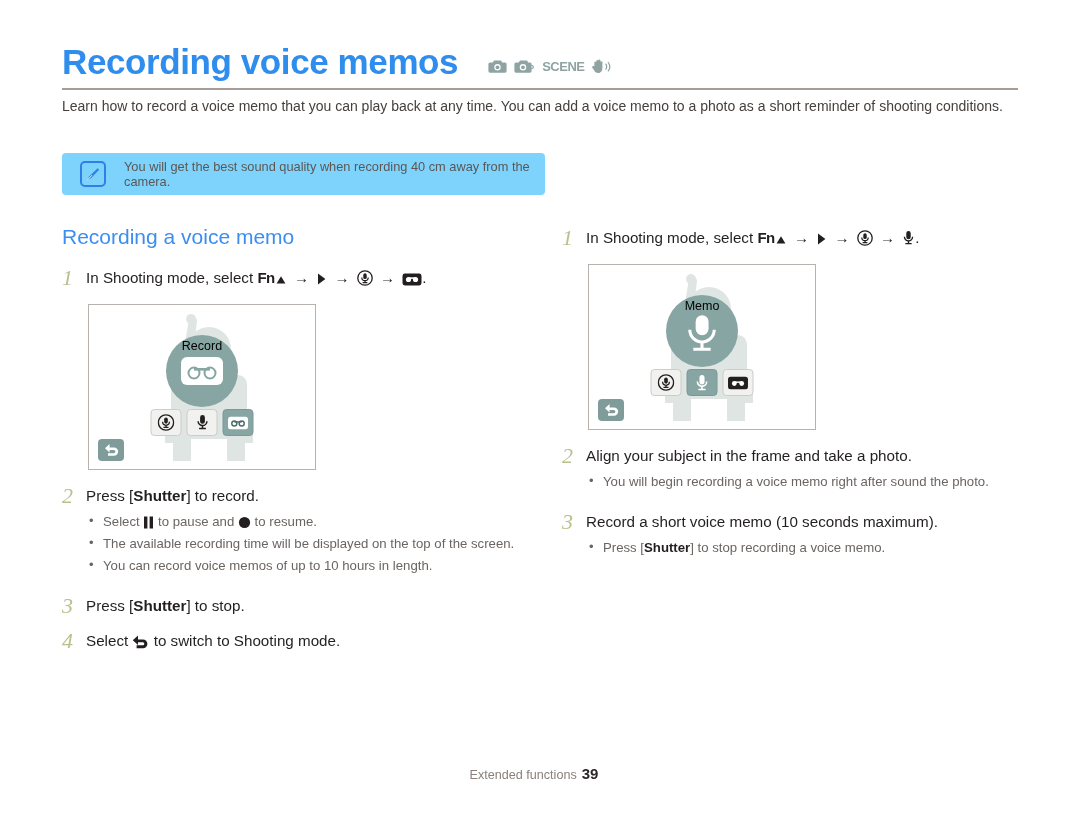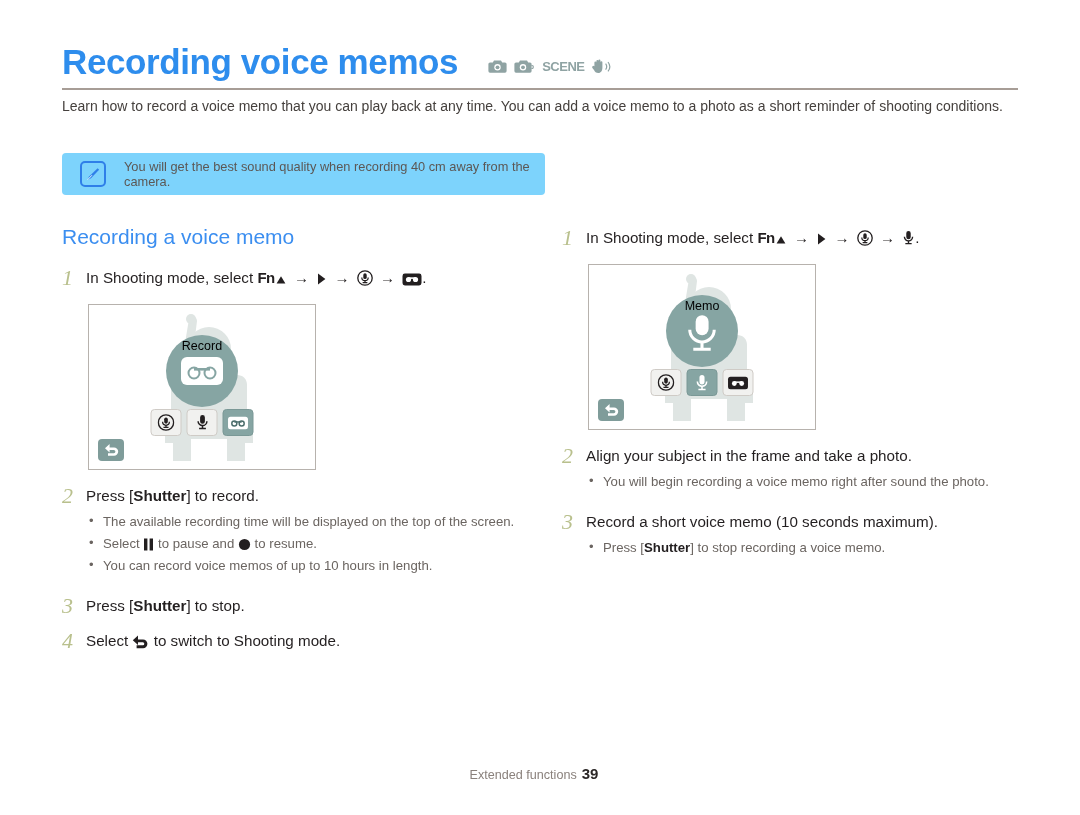--- a/index.html
+++ b/index.html
@@ -422,33 +422,33 @@
             <path d="M5.6 1 1 5.2l4.6 4.2V7h4.2a1.6 1.6 0 0 1 0 3.2H4v2.6h6a4.2 4.2 0 0 0 0-8.4H5.6z" fill="#ffffff"></path>
           </svg>
       </span>
     </div>
 
     <div class="step">
       <div class="step-num">2</div>
       <div class="step-body">
         <span>Press [</span><b>Shutter</b><span>] to record.</span>
         <ul class="bullets">
-          <li>The available recording time will be displayed on the top of the screen.</li>
           <li>
             <span>Select </span><span class="ig">
                 <svg width="11" height="13" viewBox="0 0 11 13">
                   <rect x="1" y="0.5" width="3.4" height="12" fill="#231f20"></rect>
                   <rect x="6.6" y="0.5" width="3.4" height="12" fill="#231f20"></rect>
                 </svg>
               </span><span> to pause and </span><span class="ig">
                 <svg width="13" height="13" viewBox="0 0 13 13">
                   <circle cx="6.5" cy="6.5" r="5.6" fill="#231f20"></circle>
                 </svg>
               </span><span> to resume.</span>
           </li>
+          <li>The available recording time will be displayed on the top of the screen.</li>
           <li>You can record voice memos of up to 10 hours in length.</li>
         </ul>
       </div>
     </div>
 
     <div class="gap-md"></div>
 
     <div class="step">
       <div class="step-num">3</div>
       <div class="step-body">

